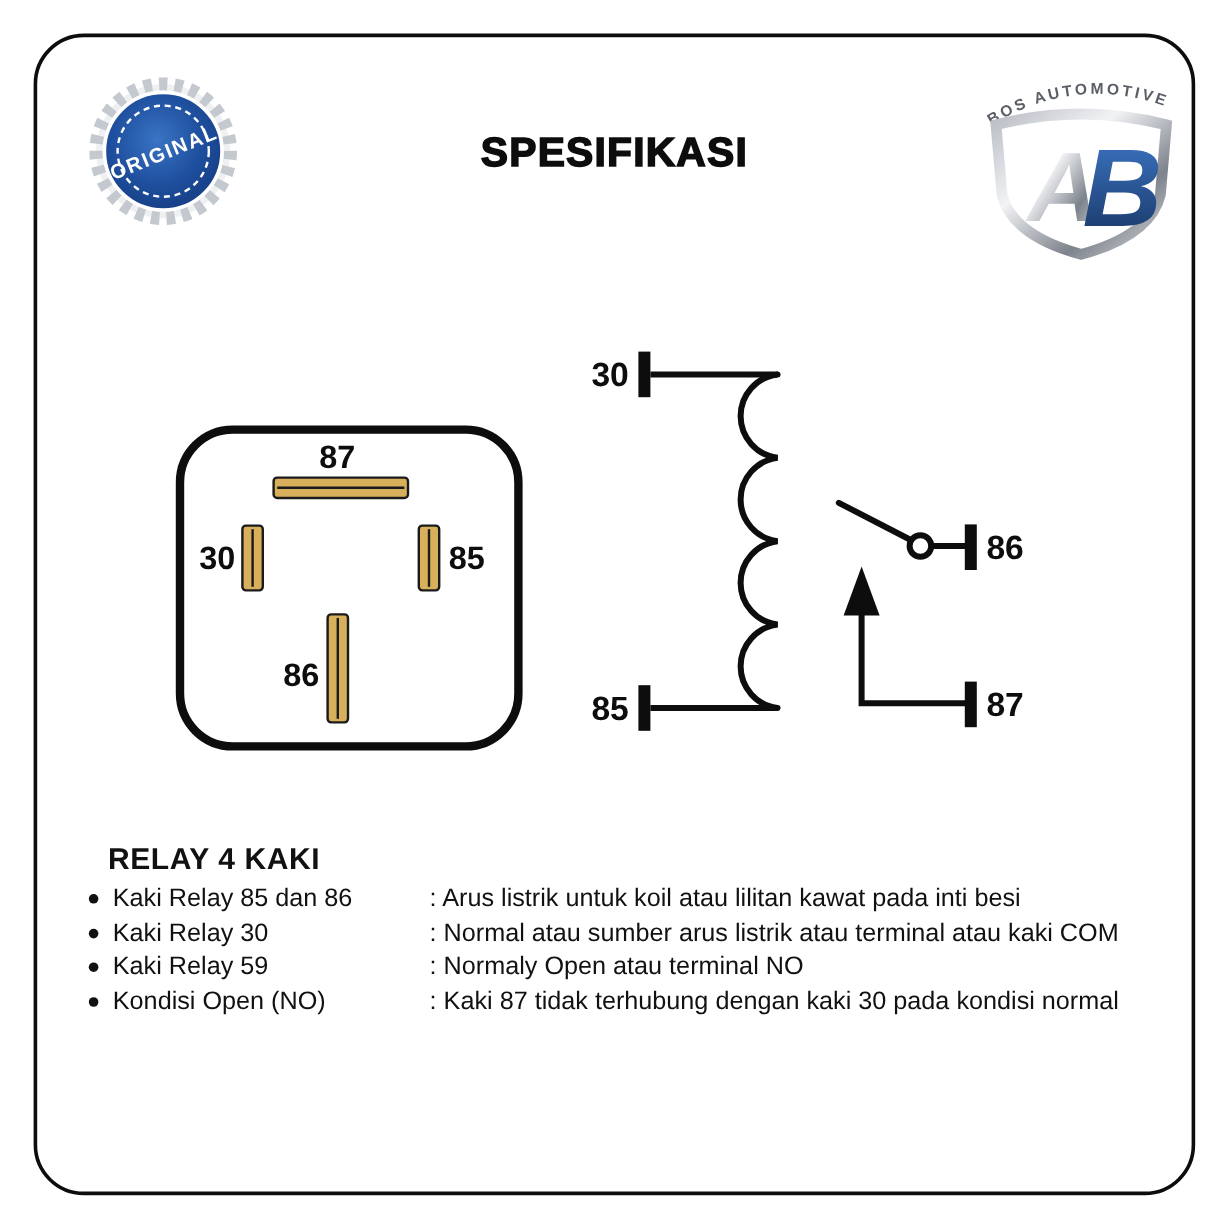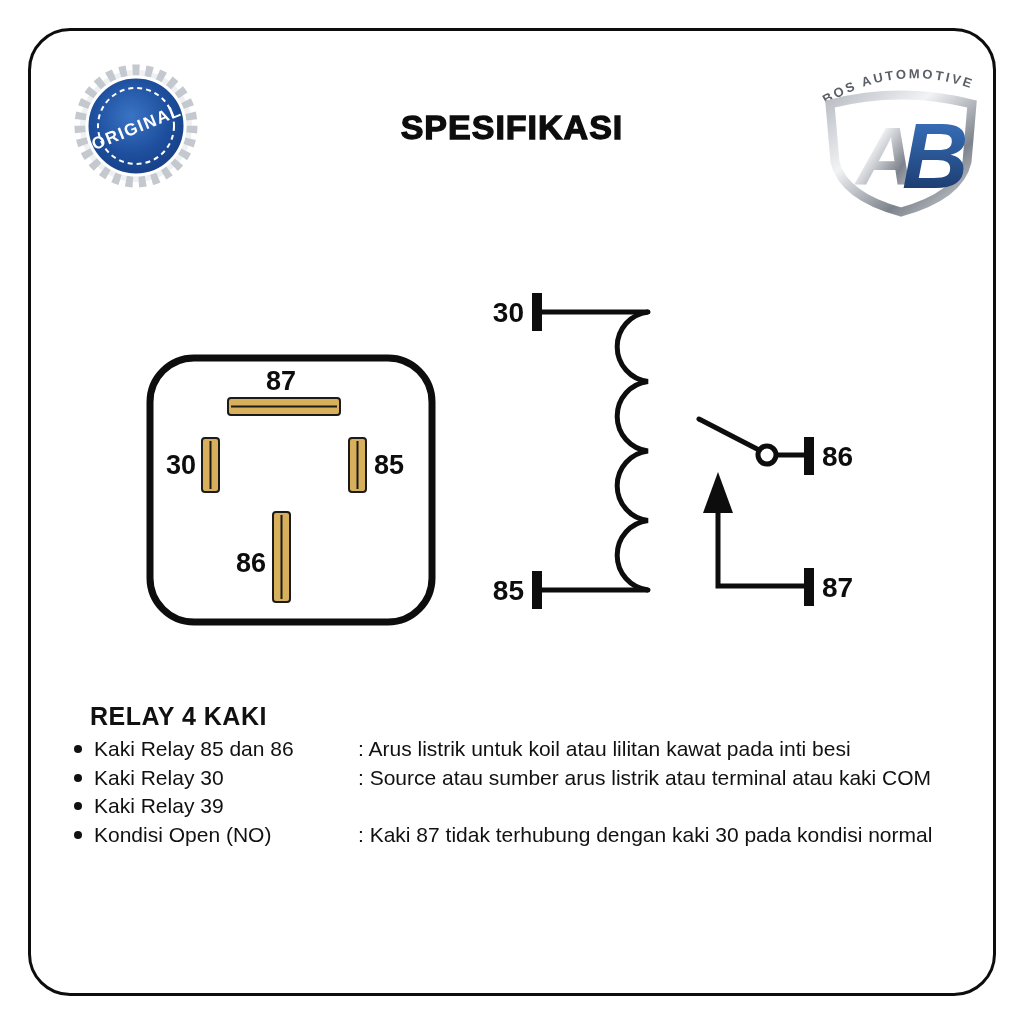--- a/index.html
+++ b/index.html
@@ -124,25 +124,26 @@
     <h2>RELAY 4 KAKI</h2>
     <ul>
       <li>
         <span class="dot"></span>
         <span>Kaki Relay 85 dan 86</span>
         <span>: Arus listrik untuk koil atau lilitan kawat pada inti besi</span>
       </li>
       <li>
         <span class="dot"></span>
         <span>Kaki Relay 30</span>
-        <span>: Source atau sumber arus listrik atau terminal atau kaki COM</span>
+        <span>: Normal atau sumber arus listrik atau terminal atau kaki COM</span>
       </li>
       <li>
         <span class="dot"></span>
-        <span>Kaki Relay 39</span>
+        <span>Kaki Relay 59</span>
+        <span>: Normaly Open atau terminal NO</span>
       </li>
       <li>
         <span class="dot"></span>
         <span>Kondisi Open (NO)</span>
         <span>: Kaki 87 tidak terhubung dengan kaki 30 pada kondisi normal</span>
       </li>
     </ul>
   </div>
 
 </div>

